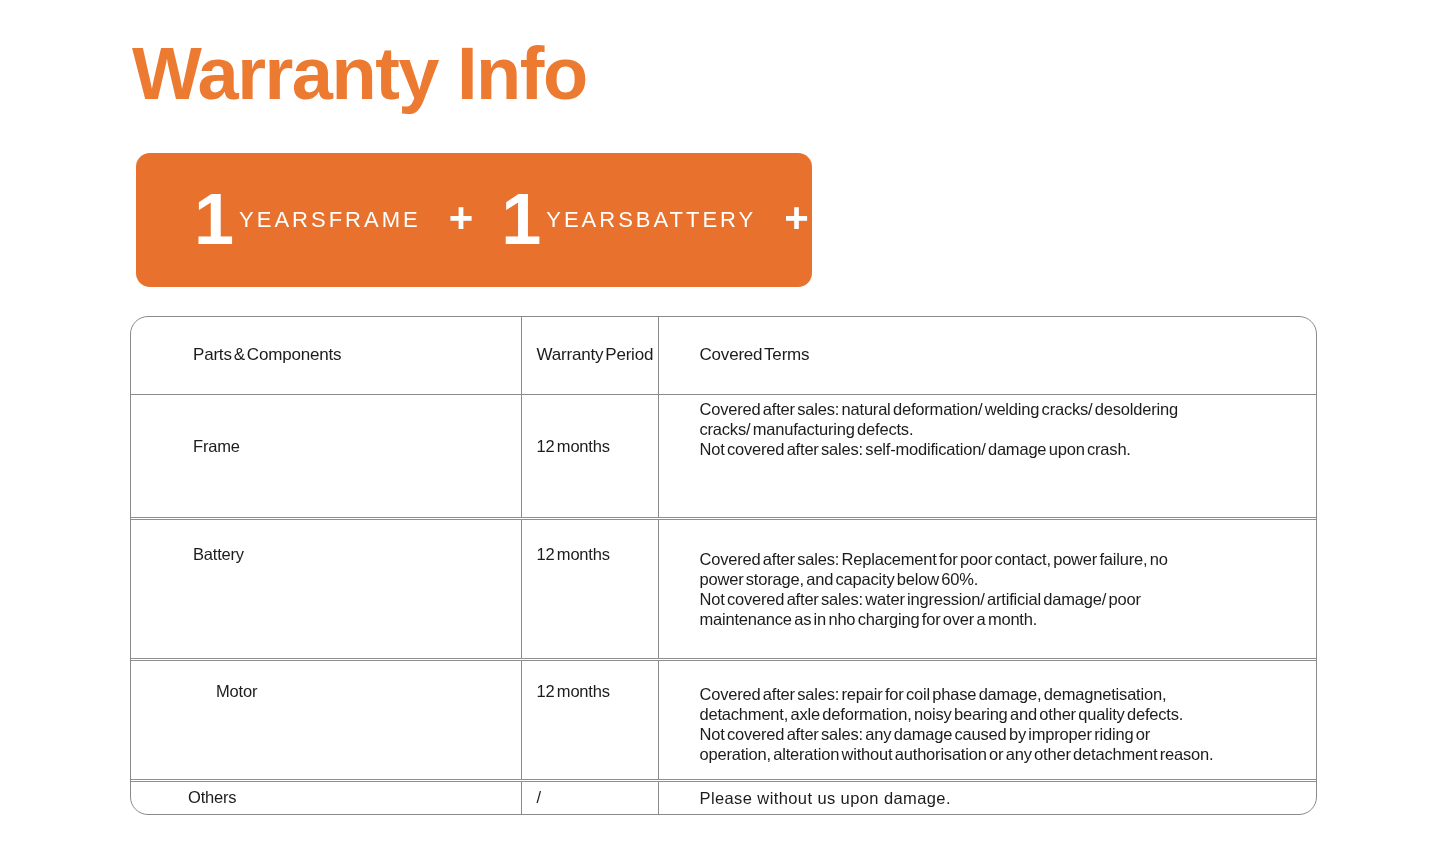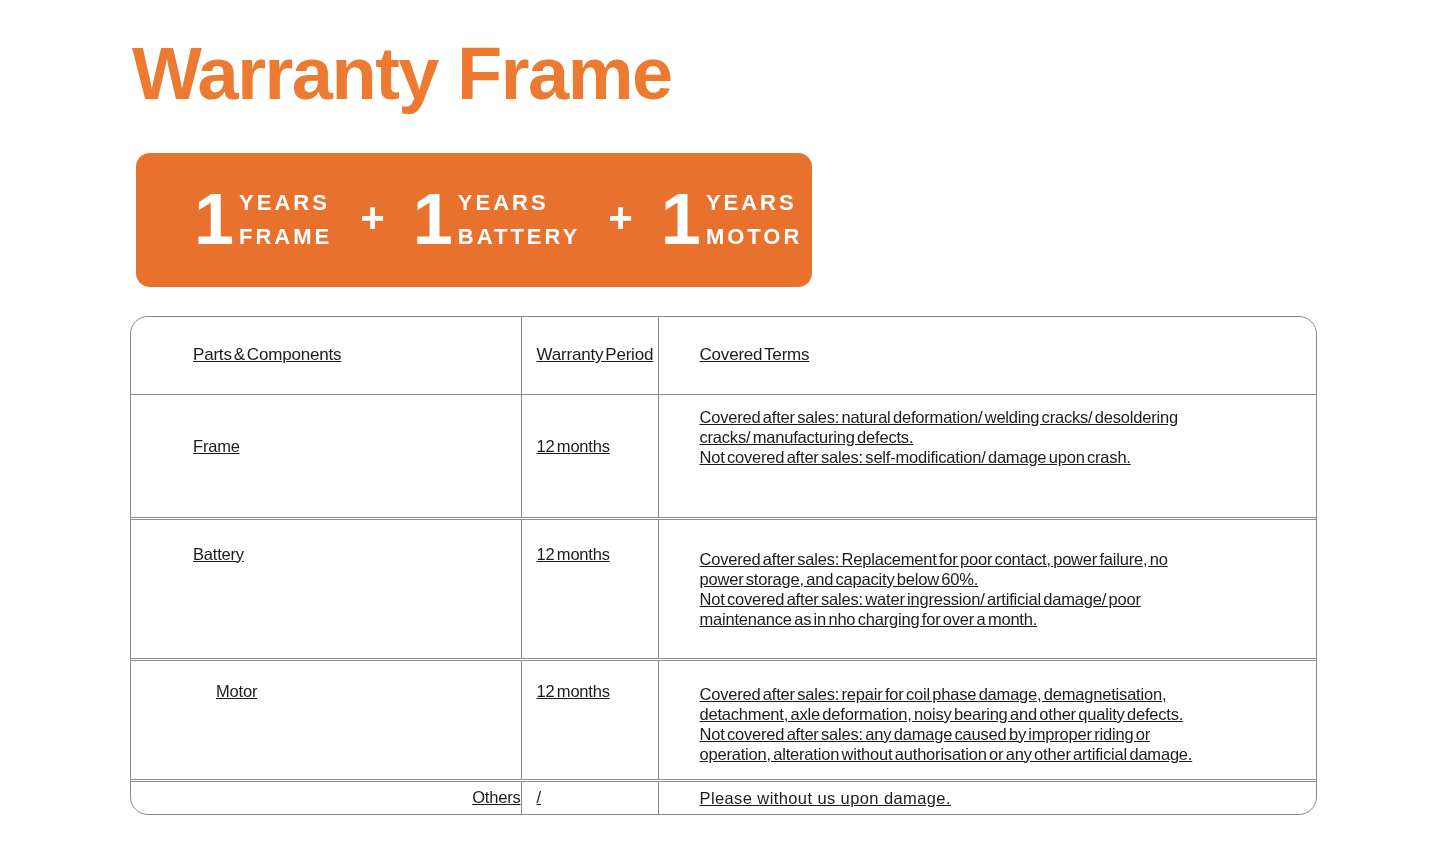--- a/index.html
+++ b/index.html
@@ -44,46 +44,46 @@
   }
   .banner-item { display: flex; align-items: center; gap: 7px; }
   .banner-num {
     font-size: 72px;
     font-weight: bold;
     line-height: 0.82;
     letter-spacing: -2px;
   }
   .banner-labels {
     display: flex;
-    flex-direction: column;
+    flex-direction: row;
     font-size: 22px;
-    font-weight: bold;
+    font-weight: normal;
     letter-spacing: 3px;
     line-height: 1.55;
     white-space: nowrap;
+    align-items: flex-end;
   }
   .plus-separator {
     font-size: 42px;
     font-weight: bold;
     line-height: 1;
     padding-bottom: 4px;
   }
 
   
   .table-wrap {
     position: absolute;
     left: 130px;
     top: 316px;
     width: 1187px;
     height: 499px;
     border: 1.5px solid #8a8a8a;
     border-radius: 18px;
     overflow: hidden;
     background: #ffffff;
-    text-decoration: underline;
   }
   table.warranty {
     width: 100%;
     height: 100%;
     border-collapse: collapse;
     table-layout: fixed;
     font-size: 16.5px;
     letter-spacing: -0.2px;
     word-spacing: -2px;
     color: #1c1c1c;
@@ -108,38 +108,38 @@
     border-bottom: 1px solid #8a8a8a;
   }
   tr.row-frame   { height: 124px; }
   tr.row-battery { height: 141px; }
   tr.row-motor   { height: 121px; }
   tr.row-frame td, tr.row-battery td, tr.row-motor td {
     border-bottom: 3px double #8f8f8f;
   }
 
   tr.row-frame   .cell-part,  tr.row-frame   .cell-period { padding-top: 42px; }
-  tr.row-frame   .cell-terms  { padding-top: 12px; }
+  tr.row-frame   .cell-terms  { padding-top: 4px; }
   tr.row-battery .cell-part,  tr.row-battery .cell-period { padding-top: 25px; }
   tr.row-battery .cell-terms  { padding-top: 29px; }
   tr.row-motor   .cell-part,  tr.row-motor   .cell-period { padding-top: 21px; }
   tr.row-motor   .cell-part   { padding-left: 85px; }
   tr.row-motor   .cell-period { padding-left: 15px; }
   tr.row-motor   .cell-terms  { padding-top: 23px; }
 
   tr.row-others td { vertical-align: middle; }
-  tr.row-others .cell-part  { padding-left: 57px; text-align: right; }
+  tr.row-others .cell-part  { padding-left: 57px; }
   tr.row-others .cell-terms { letter-spacing: 0.4px; word-spacing: 0; }
 </style>
 </head>
 <body>
 
 <div class="page">
 
-  <h1 class="page-title">Warranty Frame</h1>
+  <h1 class="page-title">Warranty Info</h1>
 
   <div class="banner">
     <div class="banner-item">
       <span class="banner-num">1</span>
       <span class="banner-labels">
         <span>YEARS</span>
         <span>FRAME</span>
       </span>
     </div>
     <span class="plus-separator">+</span>
@@ -187,21 +187,21 @@
 power storage, and capacity below 60%.
 Not covered after sales: water ingression/ artificial damage/ poor
 maintenance as in nho charging for over a month.</td>
       </tr>
       <tr class="row-motor">
         <td class="cell-part vline">Motor</td>
         <td class="cell-period vline">12 months</td>
         <td class="cell-terms">Covered after sales:  repair for coil phase damage, demagnetisation,
 detachment, axle deformation, noisy bearing and other quality defects.
 Not covered after sales: any damage caused by improper riding or
-operation, alteration without authorisation or any other artificial damage.</td>
+operation, alteration without authorisation or any other detachment reason.</td>
       </tr>
       <tr class="row-others">
         <td class="cell-part vline">Others</td>
         <td class="cell-period vline">/</td>
         <td class="cell-terms">Please without us upon damage.</td>
       </tr>
     </tbody>
       </table>
   </div>
 

